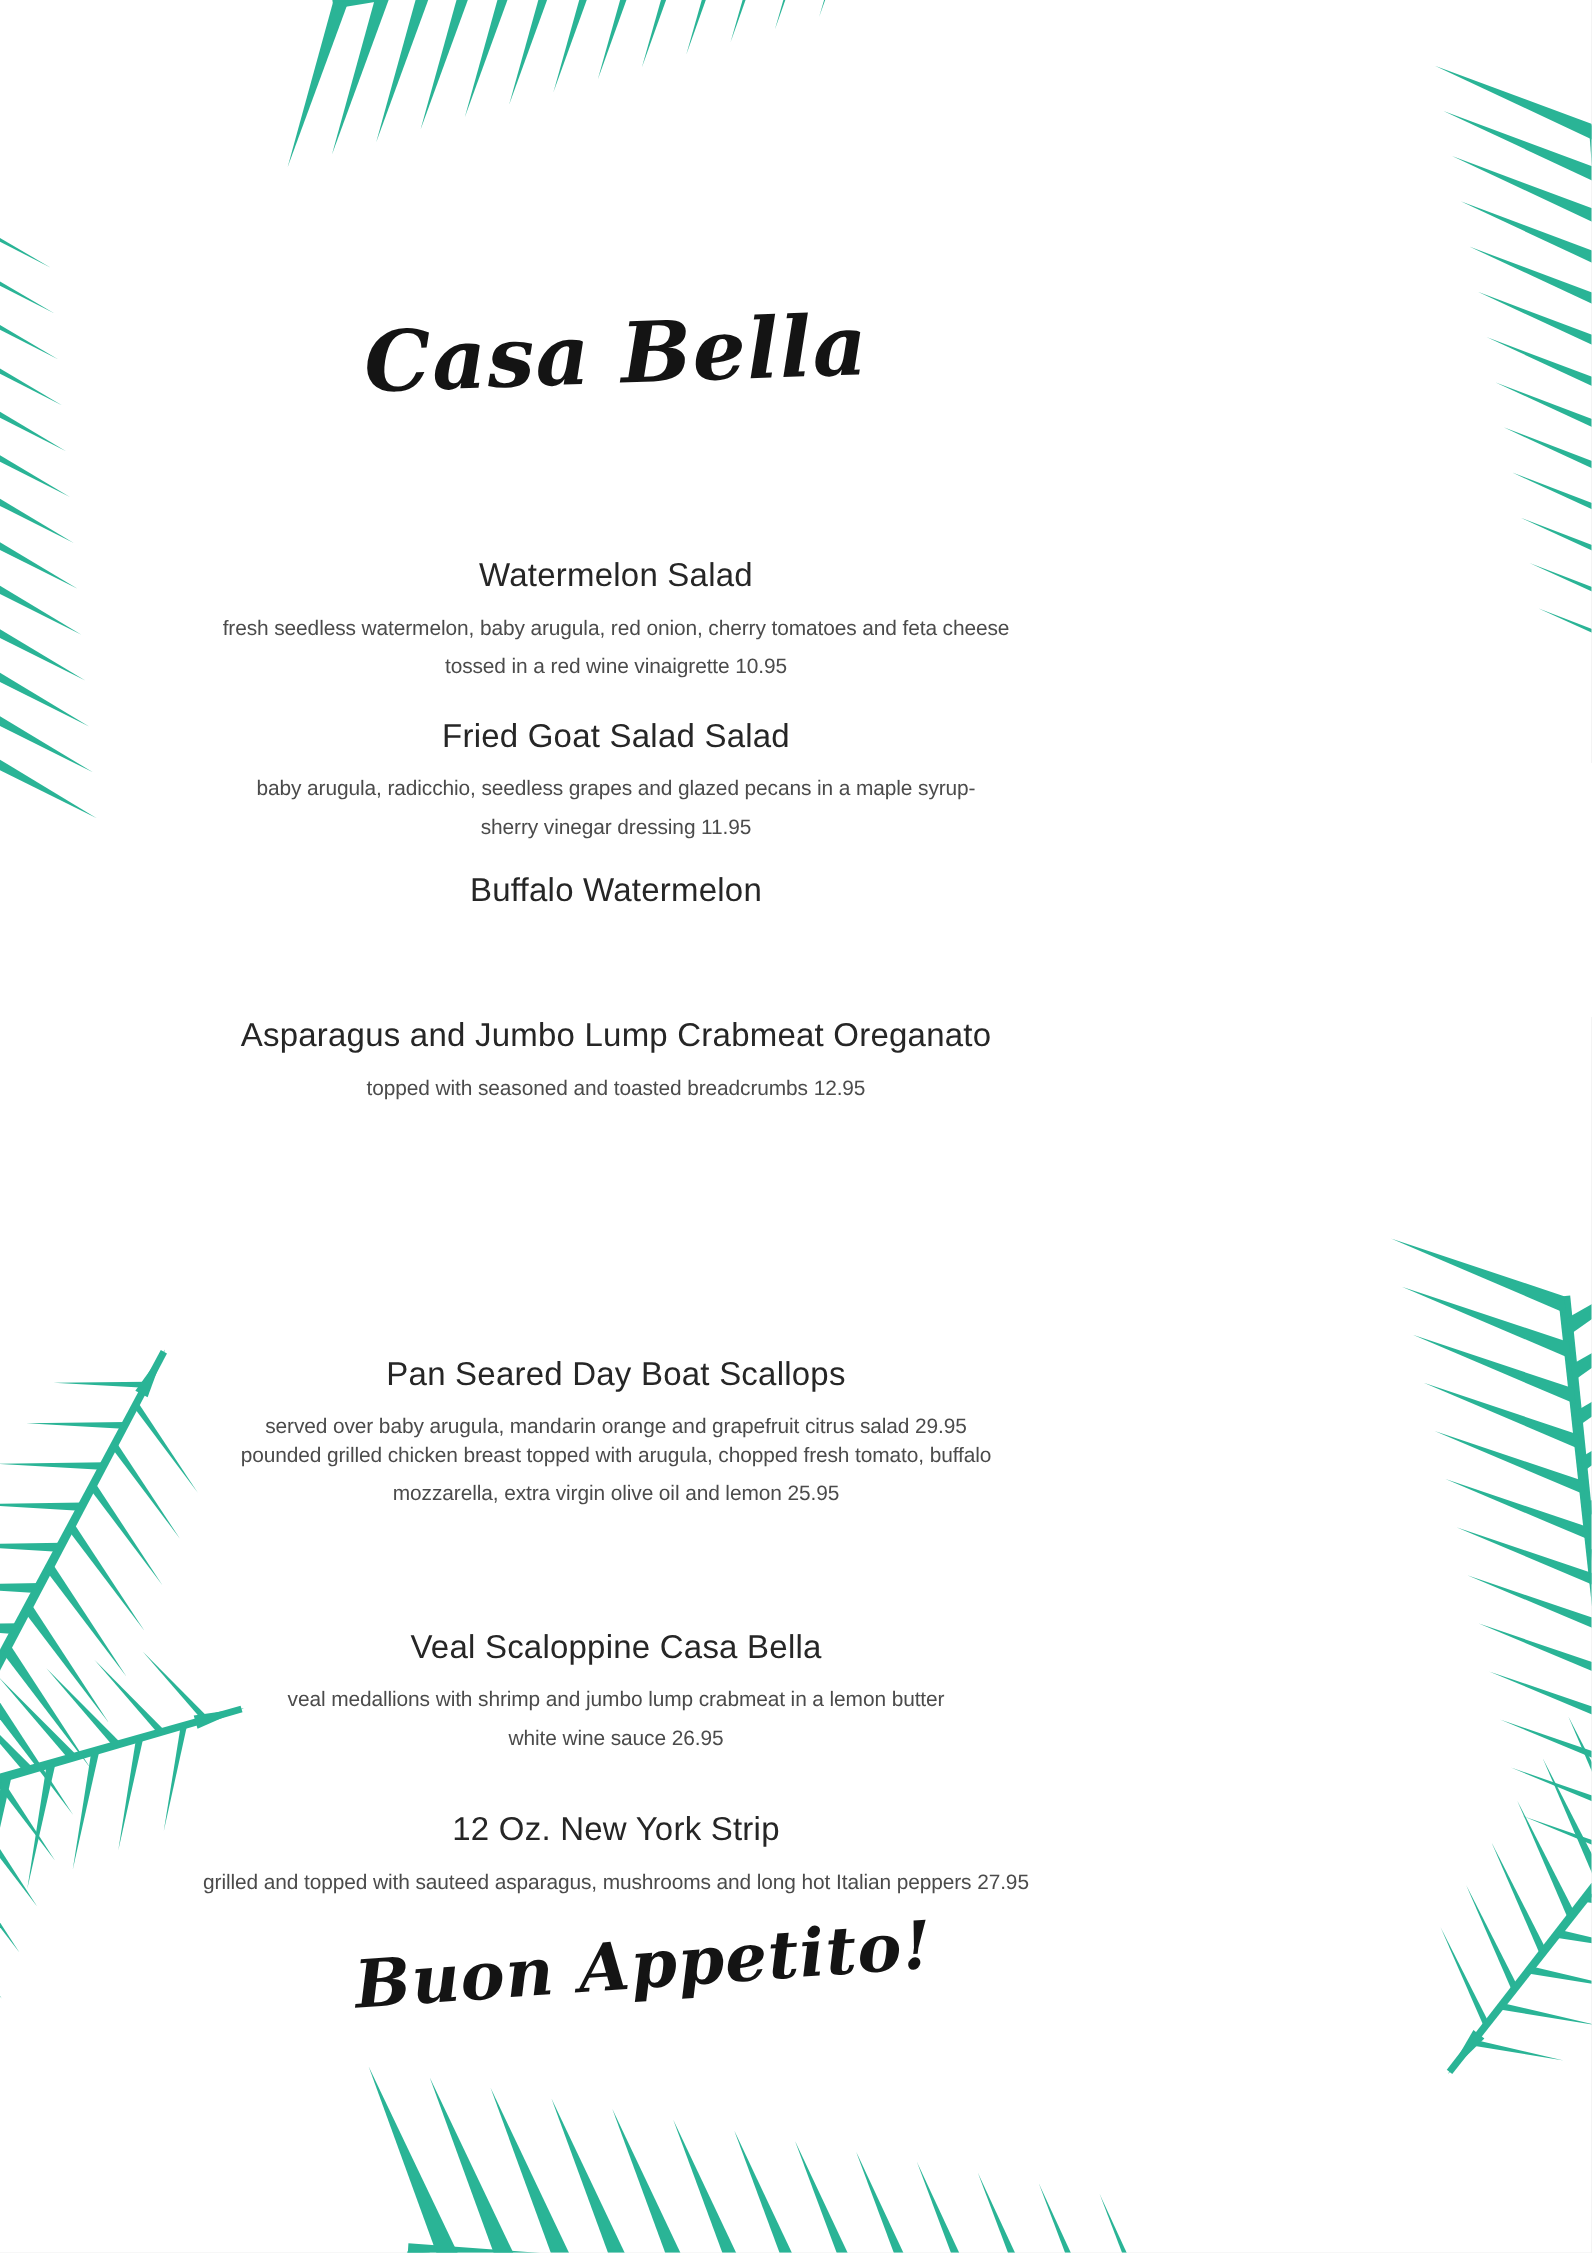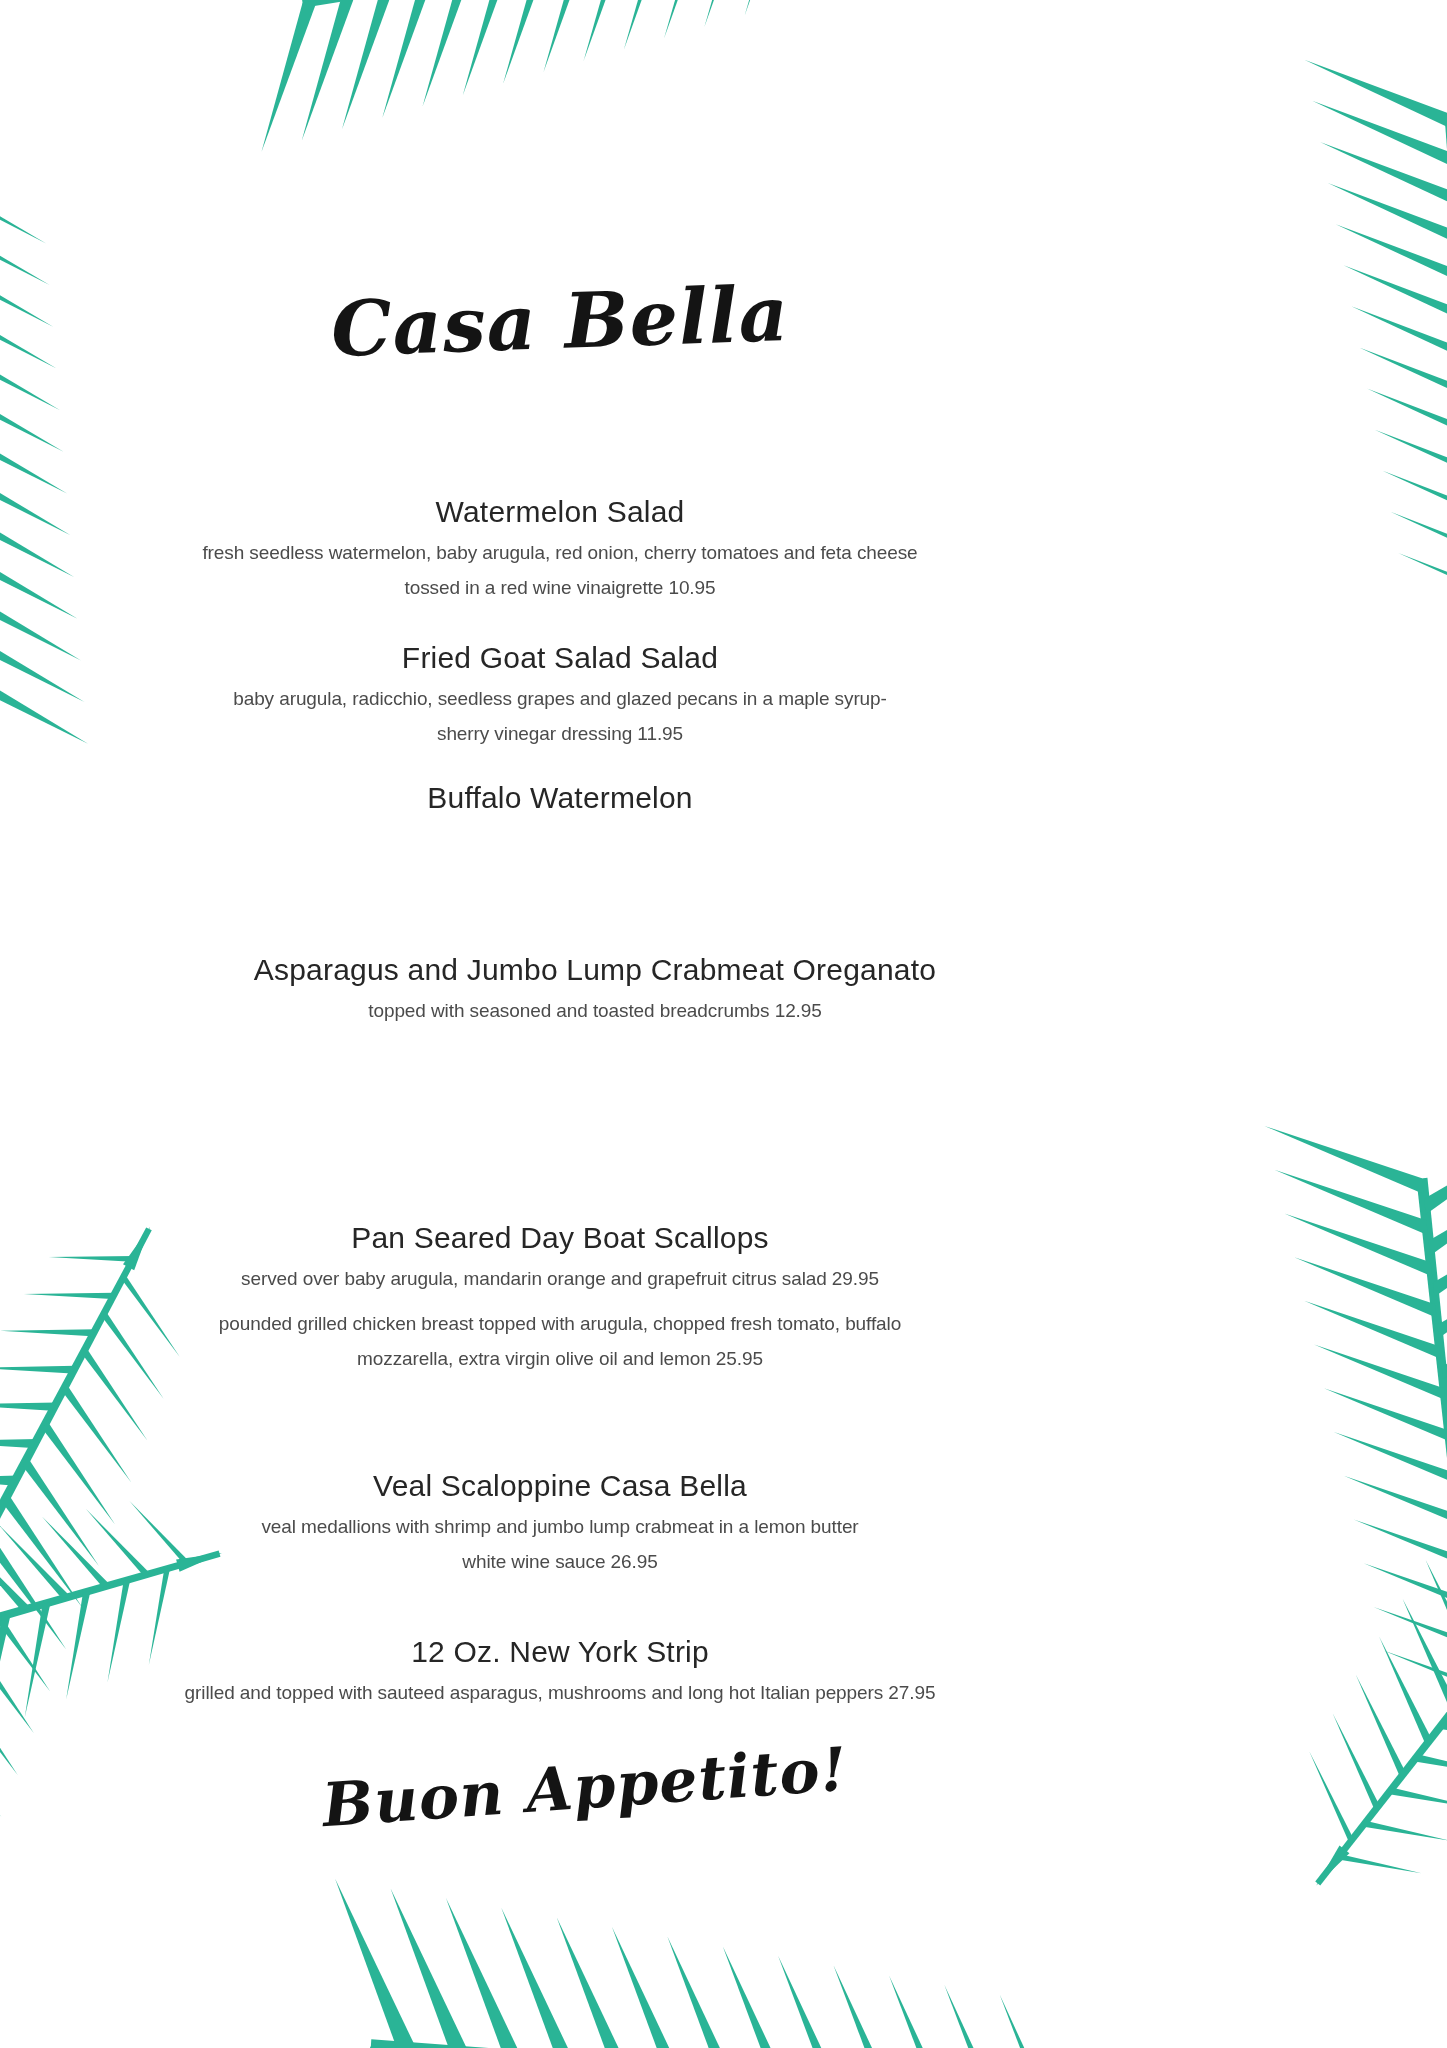--- a/index.html
+++ b/index.html
@@ -10,31 +10,31 @@
   }
   
   .title {
     position:absolute; left:0; top:278px; width:1120px; text-align:center;
     font-family:"DejaVu Serif", serif; font-style:italic; font-weight:bold;
     font-size:76px; line-height:1.15; color:#141414;
     transform:rotate(-2deg); letter-spacing:1px;
   }
   .menu-item { position:absolute; left:0; width:1120px; text-align:center; }
   .menu-item h2 {
-    margin:0; font-size:30px; font-weight:400; color:#262626; line-height:36px;
+    margin:12px; font-size:30px; font-weight:400; color:#262626; line-height:36px;
     letter-spacing:0.2px;
   }
   .menu-item p {
     margin:5px 0 0 0; font-size:19px; line-height:35px; color:#4b4b4b;
     white-space:pre-line; letter-spacing:-0.1px;
   }
   .item-1 { top:494px; }
   .item-2 { top:640px; }
   .item-3 { top:780px; }
-  .item-4 { top:952px;padding-left:35px; }
+  .item-4 { top:912px; }
   .item-5 { top:1027px; }
   .item-6 { top:1220px; }
   .item-7 { top:1301px; }
   .item-8 { top:1468px; }
   .item-9 { top:1634px; }
   .footer-script {
     position:absolute; left:0; top:1752px; width:1170px; text-align:center;
     font-family:"DejaVu Serif", serif; font-style:italic; font-weight:bold;
     font-size:60px; color:#141414; transform:rotate(-4deg); letter-spacing:1px;
   }

